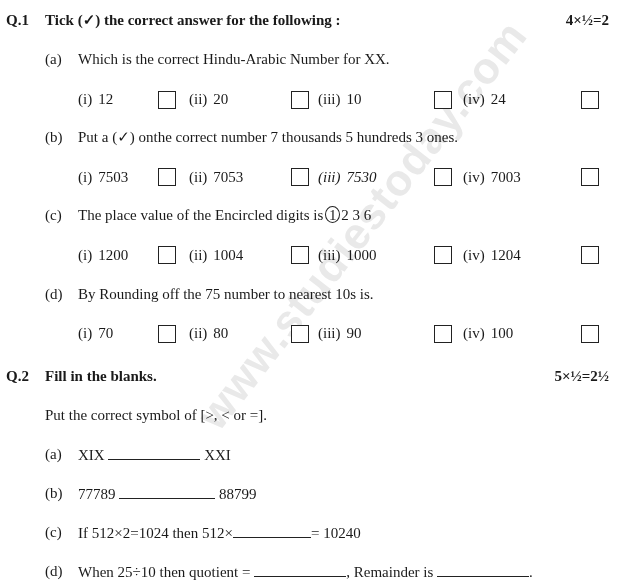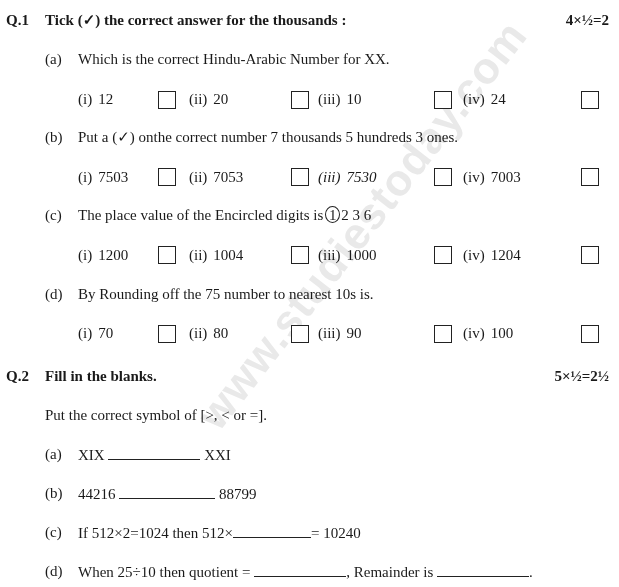--- a/index.html
+++ b/index.html
@@ -69,21 +69,21 @@
     .content { position: absolute; inset: 0; z-index: 1; }
   </style>
 </head>
 <body>
 
 <div class="watermark">www.studiestoday.com</div>
 
 <div class="content">
 
   <div class="abs bold qnum" style="top:11px;">Q.1</div>
-  <div class="abs bold qtitle" style="top:11px;">Tick (✓) the correct answer for the thousands :</div>
+  <div class="abs bold qtitle" style="top:11px;">Tick (✓) the correct answer for the following :</div>
   <div class="abs bold marks" style="top:11px;margin-left:9px;">4×½=2</div>
 
   <div class="abs sub-label" style="top:50px;">(a)</div>
   <div class="abs sub-text" style="top:50px;">Which is the correct Hindu-Arabic Number for XX.</div>
 
   <div>
     <div class="opt" style="left:78px; top:90px;"><span class="roman">(i)</span><span>12</span></div>
     <div class="box" style="left:158px; top:91px;"></div>
     <div class="opt" style="left:189px; top:90px;"><span class="roman">(ii)</span><span>20</span></div>
     <div class="box" style="left:291px; top:91px;"></div>
@@ -145,21 +145,21 @@
 
   <div class="abs sub-label" style="top:445px;">(a)</div>
   <div class="abs sub-text" style="top:445px;">
     <span>XIX</span>
     <span class="blank" style="width:92px;"></span>
     <span>XXI</span>
   </div>
 
   <div class="abs sub-label" style="top:484px;">(b)</div>
   <div class="abs sub-text" style="top:484px;">
-    <span>44216</span>
+    <span>77789</span>
     <span class="blank" style="width:96px;"></span>
     <span>88799</span>
   </div>
 
   <div class="abs sub-label" style="top:523px;">(c)</div>
   <div class="abs sub-text" style="top:523px;">
     <span>If 512×2=1024 then 512×</span><span class="blank" style="width:78px;"></span><span>= 10240</span>
   </div>
 
   <div class="abs sub-label" style="top:562px;">(d)</div>

